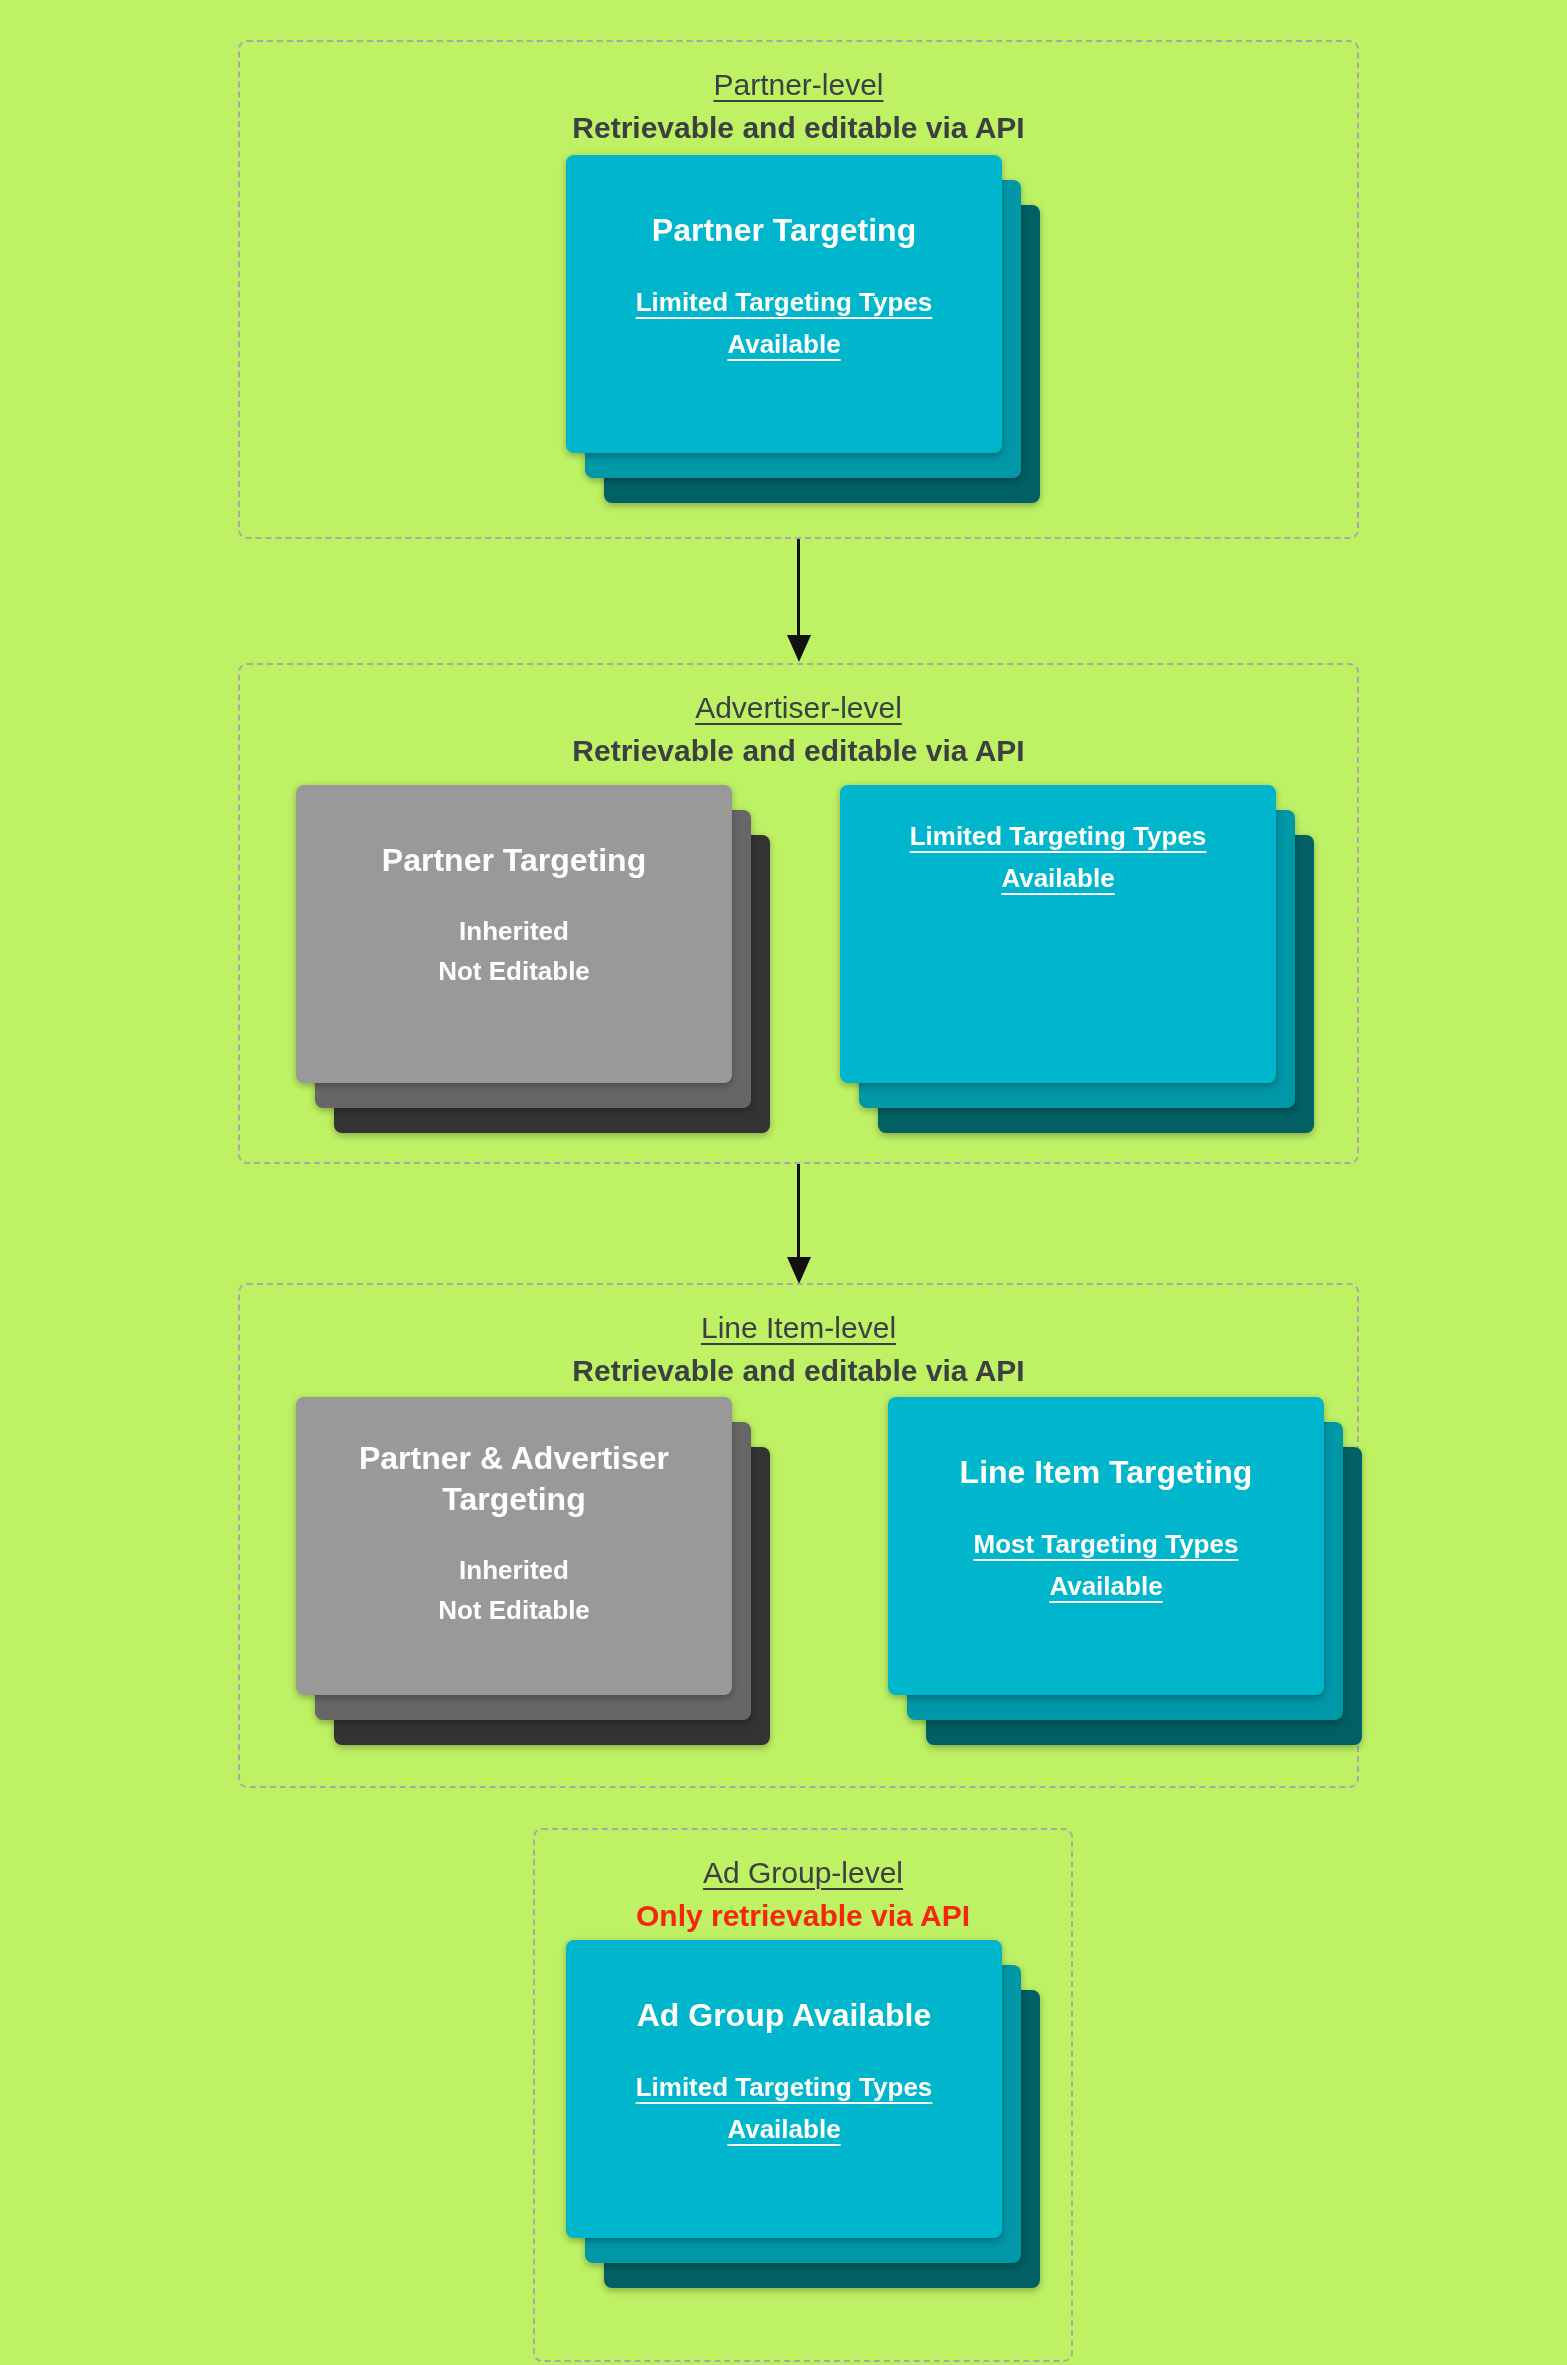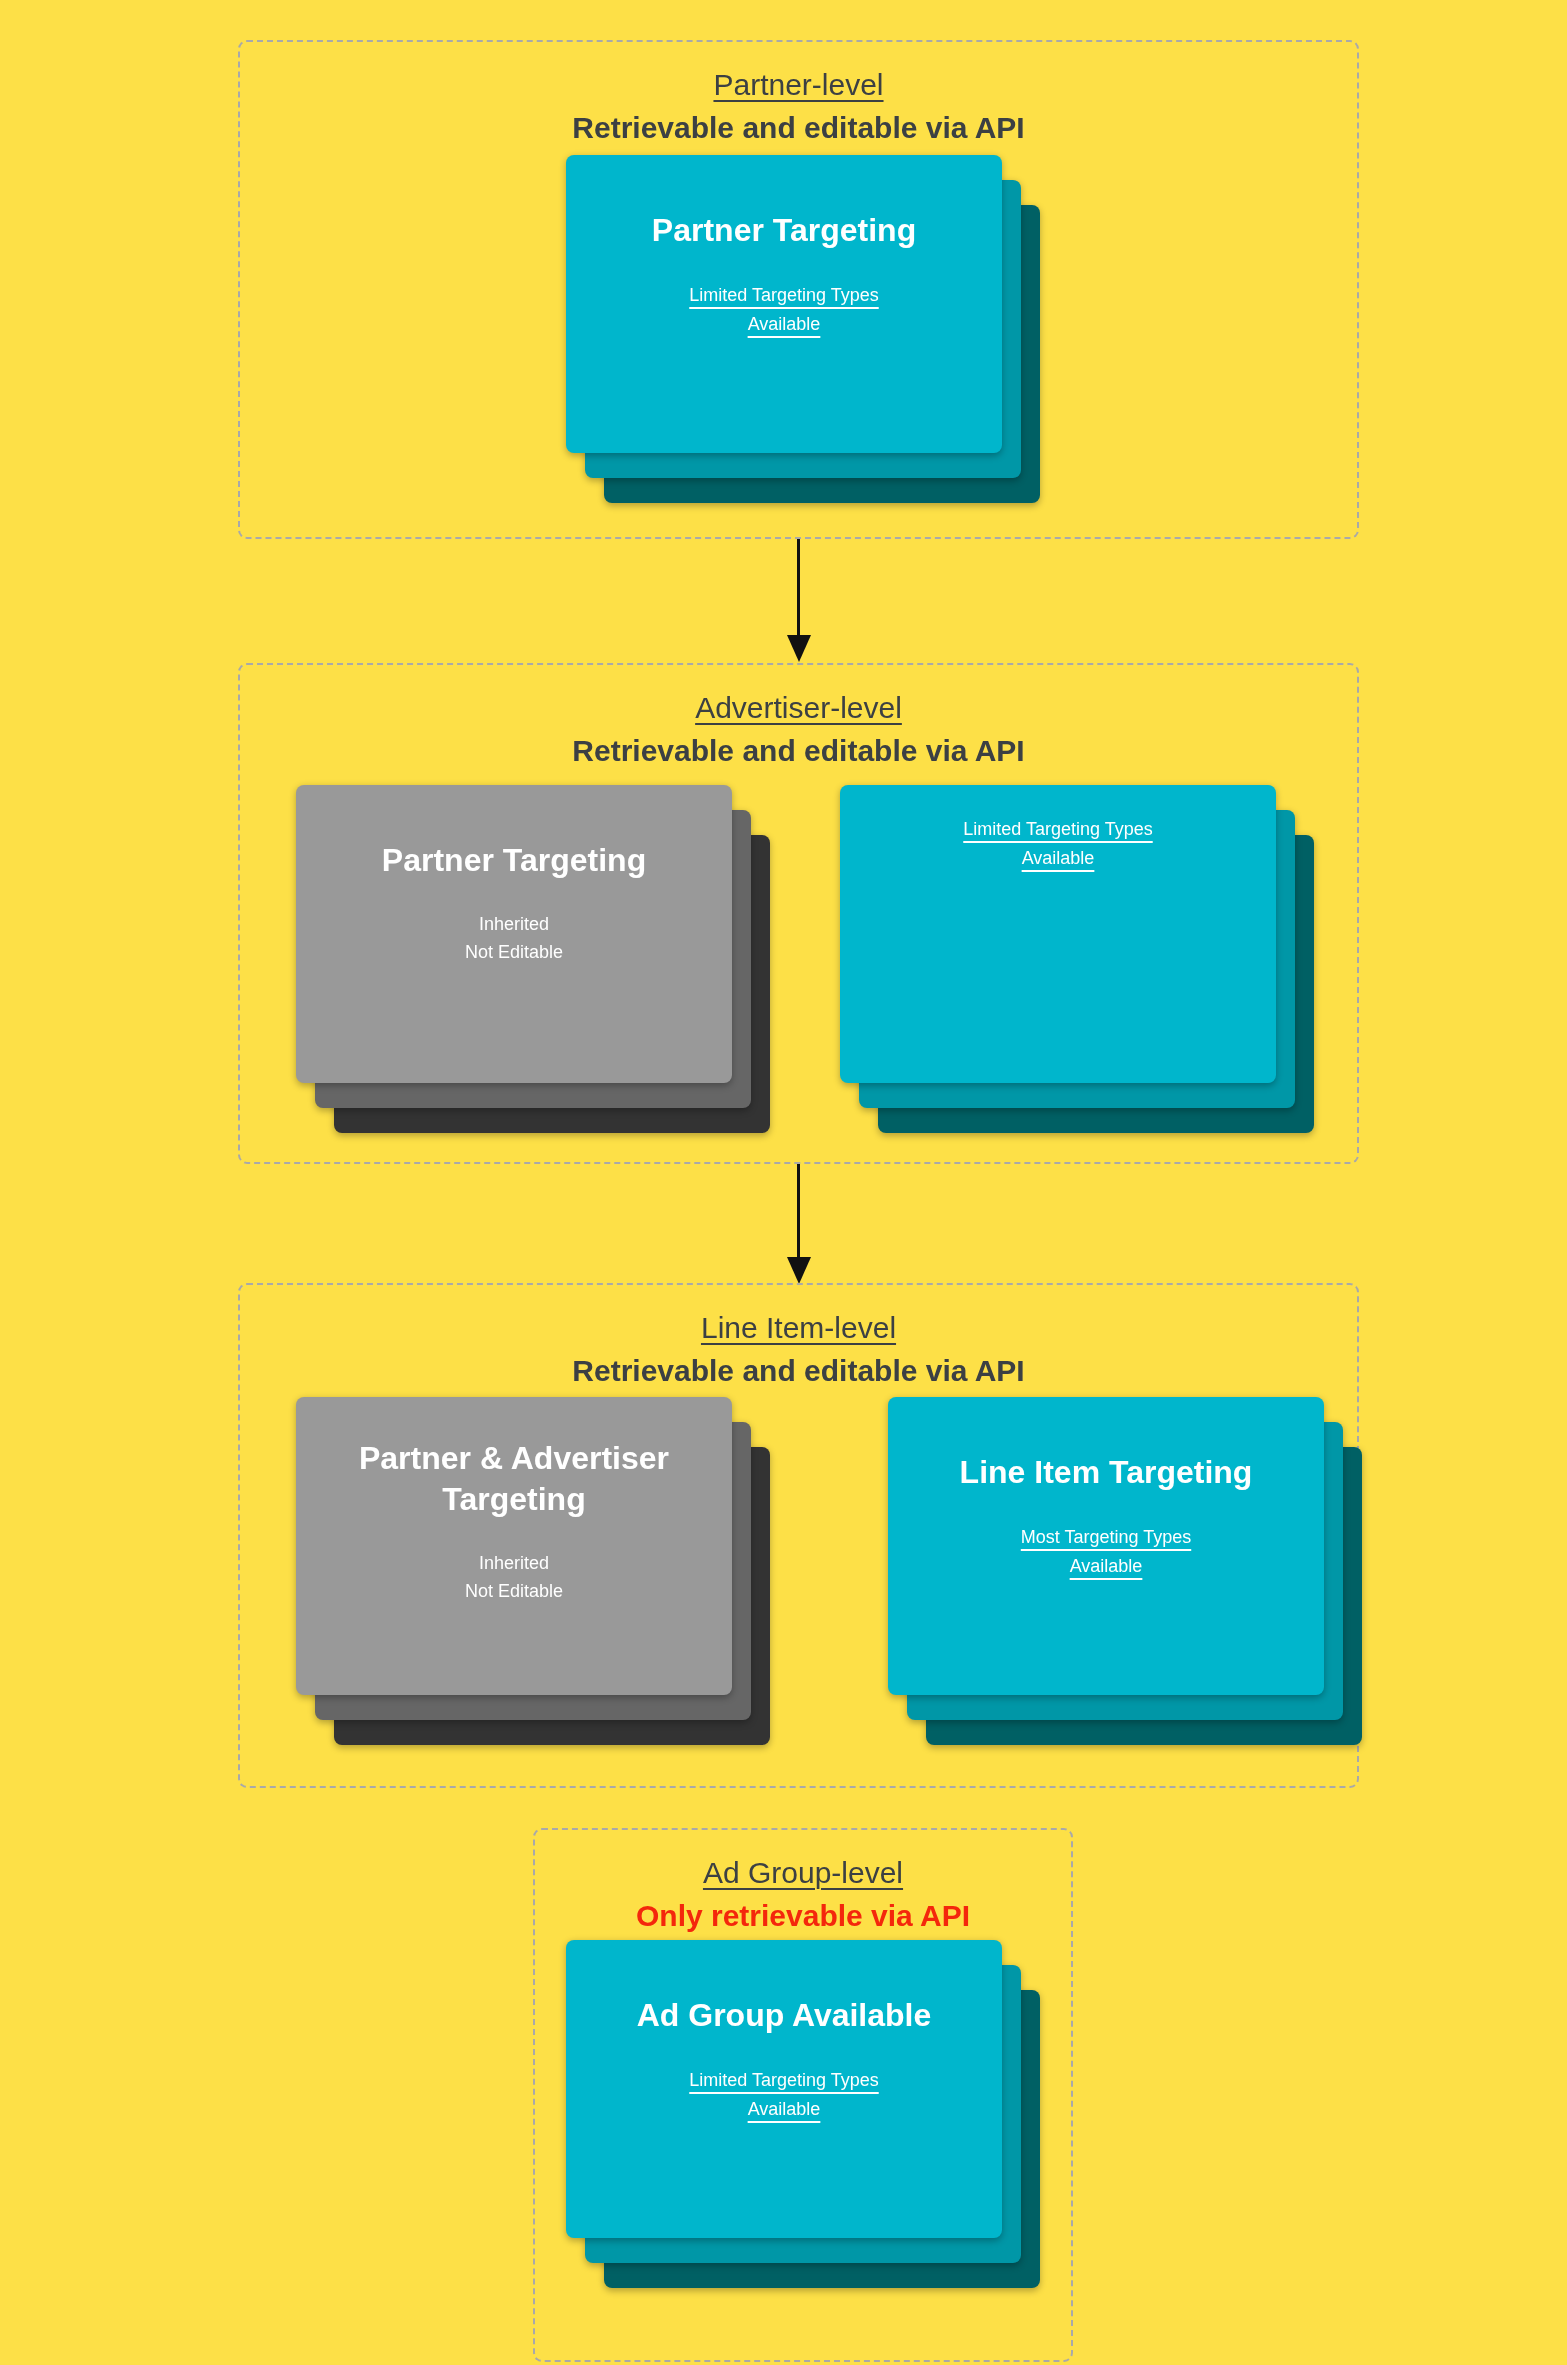--- a/index.html
+++ b/index.html
@@ -1,20 +1,20 @@
 <!DOCTYPE html>
 <html style="font-size:14.3px"><head>
 <meta charset="utf-8">
 <style>
   html, body { margin: 0; padding: 0; background: #ffffff; }
   .canvas {
     position: relative;
     width: 1567px;
     height: 2366px;
-    background: #fde047;
+    background: #bef264;
     font-family: "Liberation Sans", sans-serif;
     overflow: hidden;
   }
 
   
   .section {
     position: absolute;
     border: 2.7px dashed #a9a9a9;
     border-radius: 9px;
     box-sizing: border-box;
@@ -45,21 +45,21 @@
   .stack.teal .card       { background: #00B6CC; }
   .stack.teal .layer.mid  { background: #0097A7; }
   .stack.teal .layer.back { background: #006064; }
 
   .stack.gray .card       { background: #999999; }
   .stack.gray .layer.mid  { background: #666666; }
   .stack.gray .layer.back { background: #333333; }
 
   .card-title { font-size: 32px; font-weight: 700; line-height: 1.28; margin-top: 55px; }
   .card-title.two-line { margin-top: 41px; }
-  .card-sub { font-size: 18px; font-weight: 400; line-height: 1.62; margin-top: 30px; }
+  .card-sub { font-size: 26px; font-weight: 700; line-height: 1.62; margin-top: 30px; }
   .card-sub.plain { line-height: 1.55; }
   .line { display: block; }
   .u {
     text-decoration: underline; text-decoration-thickness: 1.8px; text-underline-offset: 6.3px;
   }
 
   
   #section-partner .stack       { left: 326px; top: 113px; }
   #stack-adv-gray               { left: 56px;  top: 120px; }
   #stack-adv-teal               { left: 600px; top: 120px; }

